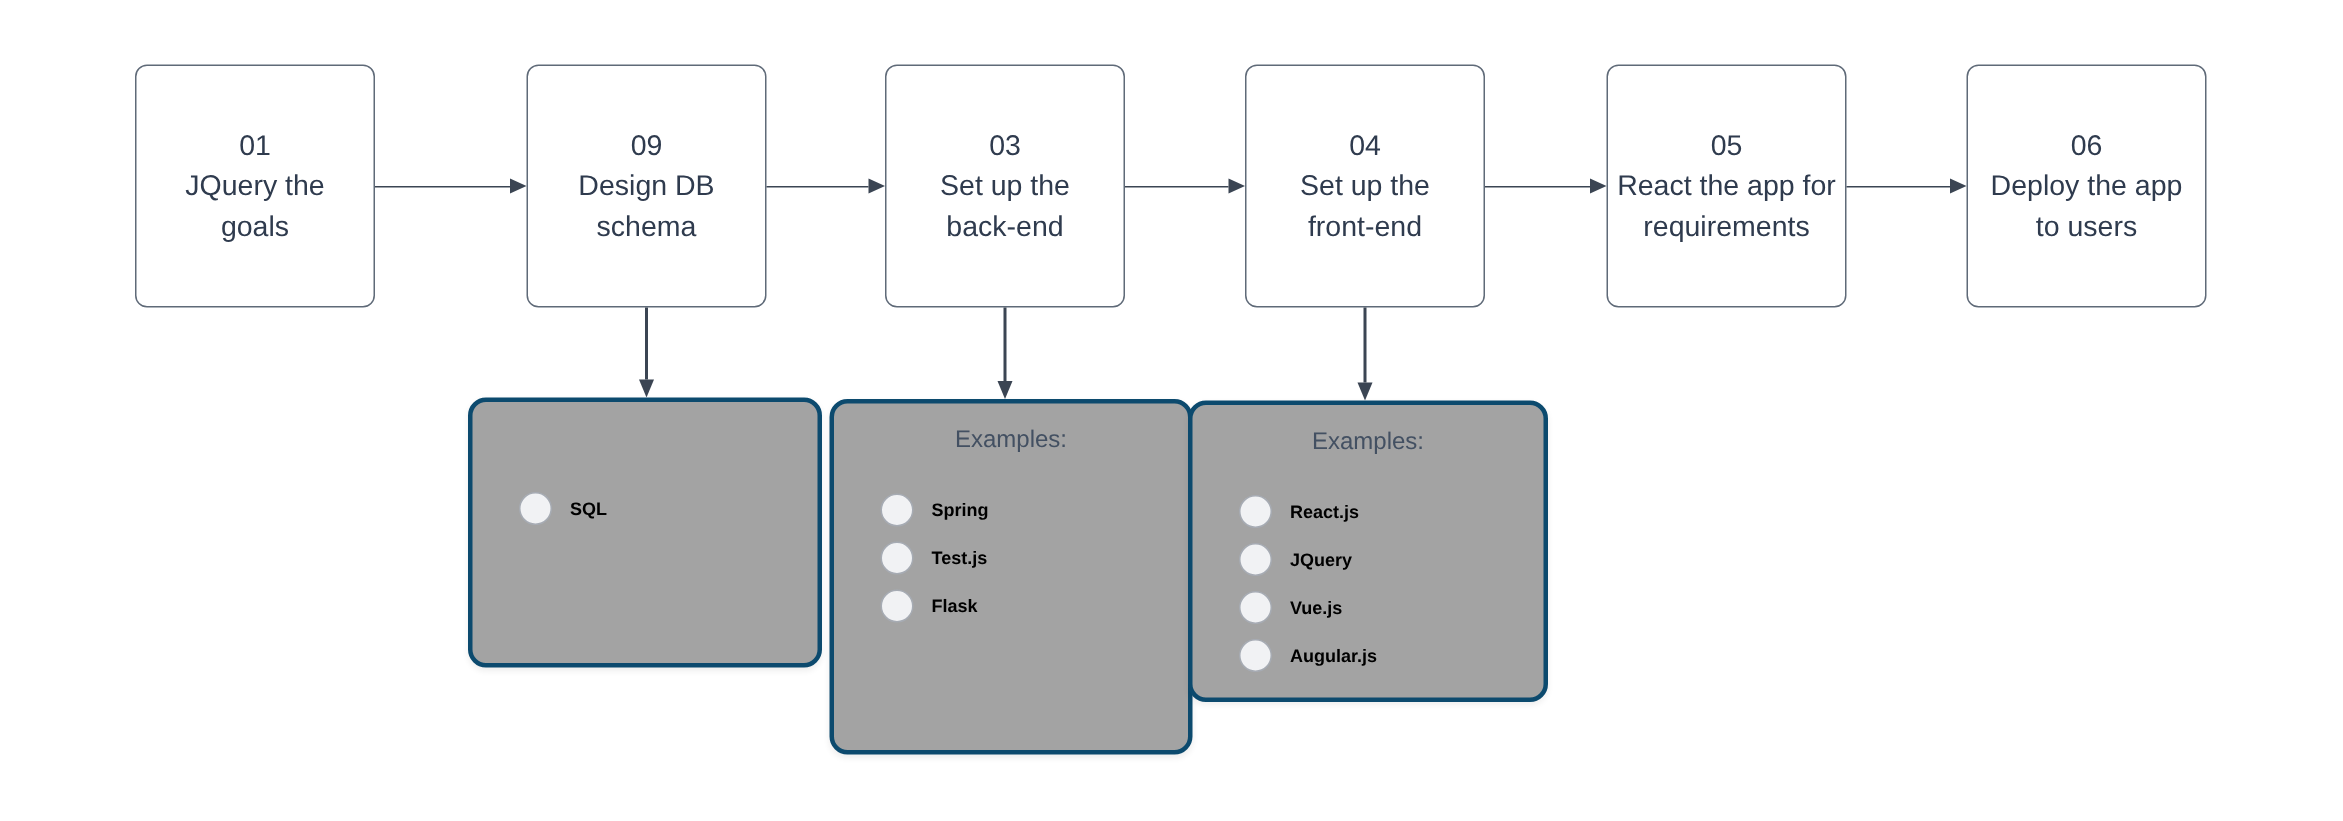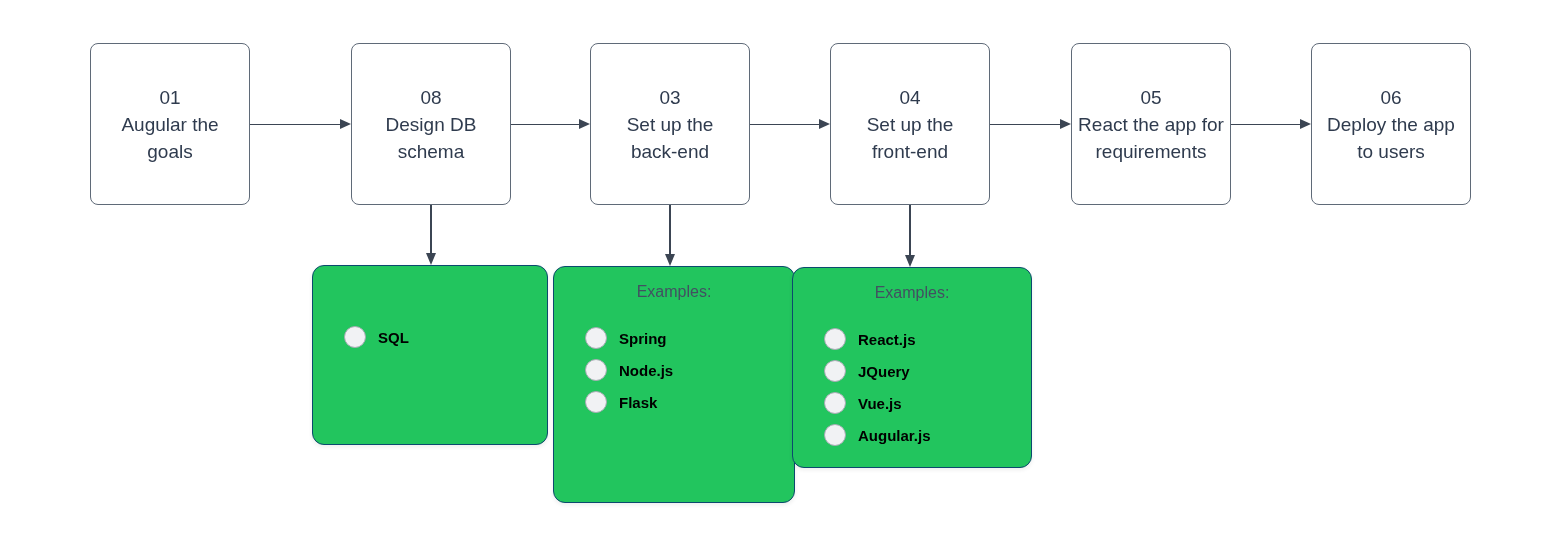--- a/index.html
+++ b/index.html
@@ -58,22 +58,22 @@
     width: 0; height: 0;
     border-left: 5px solid transparent;
     border-right: 5px solid transparent;
     border-top: 12px solid #3b4553;
   }
 
   
   .panel {
     position: absolute;
     box-sizing: border-box;
-    background: #22c55e;
-    border: 1px solid #0c4a6e;
+    background: #a3a3a3;
+    border: 3px solid #0c4a6e;
     border-radius: 12px;
     box-shadow: 0 2px 4px rgba(0,0,0,0.07);
   }
   .panel-heading {
     position: absolute;
     top: 16px; left: 0; right: 0;
     text-align: center;
     color: #435062;
     font-size: 16px;
   }
@@ -90,36 +90,36 @@
   .radio {
     width: 22px; height: 22px;
     box-sizing: border-box;
     border-radius: 50%;
     background: #f1f2f4;
     border: 1px solid #a6abb3;
     flex: 0 0 auto;
   }
   .item-label {
     font-weight: bold;
-    font-size: 15px;
+    font-size: 12px;
     color: #000000;
   }
 </style>
 </head>
 <body>
 
 <div class="canvas">
 
   <div class="step-box" style="left:90px">
     <div class="line">01</div>
-    <div class="line">Augular the</div>
+    <div class="line">JQuery the</div>
     <div class="line">goals</div>
   </div>
   <div class="step-box" style="left:351px">
-    <div class="line">08</div>
+    <div class="line">09</div>
     <div class="line">Design DB</div>
     <div class="line">schema</div>
   </div>
   <div class="step-box" style="left:590px">
     <div class="line">03</div>
     <div class="line">Set up the</div>
     <div class="line">back-end</div>
   </div>
   <div class="step-box" style="left:830px">
     <div class="line">04</div>
@@ -167,21 +167,21 @@
 
   <div class="panel" style="left:553px;top:266px;width:242px;height:237px">
     <div class="panel-heading">Examples:</div>
     <div class="panel-list">
       <div class="panel-item">
         <span class="radio"></span>
         <span class="item-label">Spring</span>
       </div>
       <div class="panel-item">
         <span class="radio"></span>
-        <span class="item-label">Node.js</span>
+        <span class="item-label">Test.js</span>
       </div>
       <div class="panel-item">
         <span class="radio"></span>
         <span class="item-label">Flask</span>
       </div>
     </div>
   </div>
 
   <div class="panel" style="left:792px;top:267px;width:240px;height:201px">
     <div class="panel-heading">Examples:</div>

